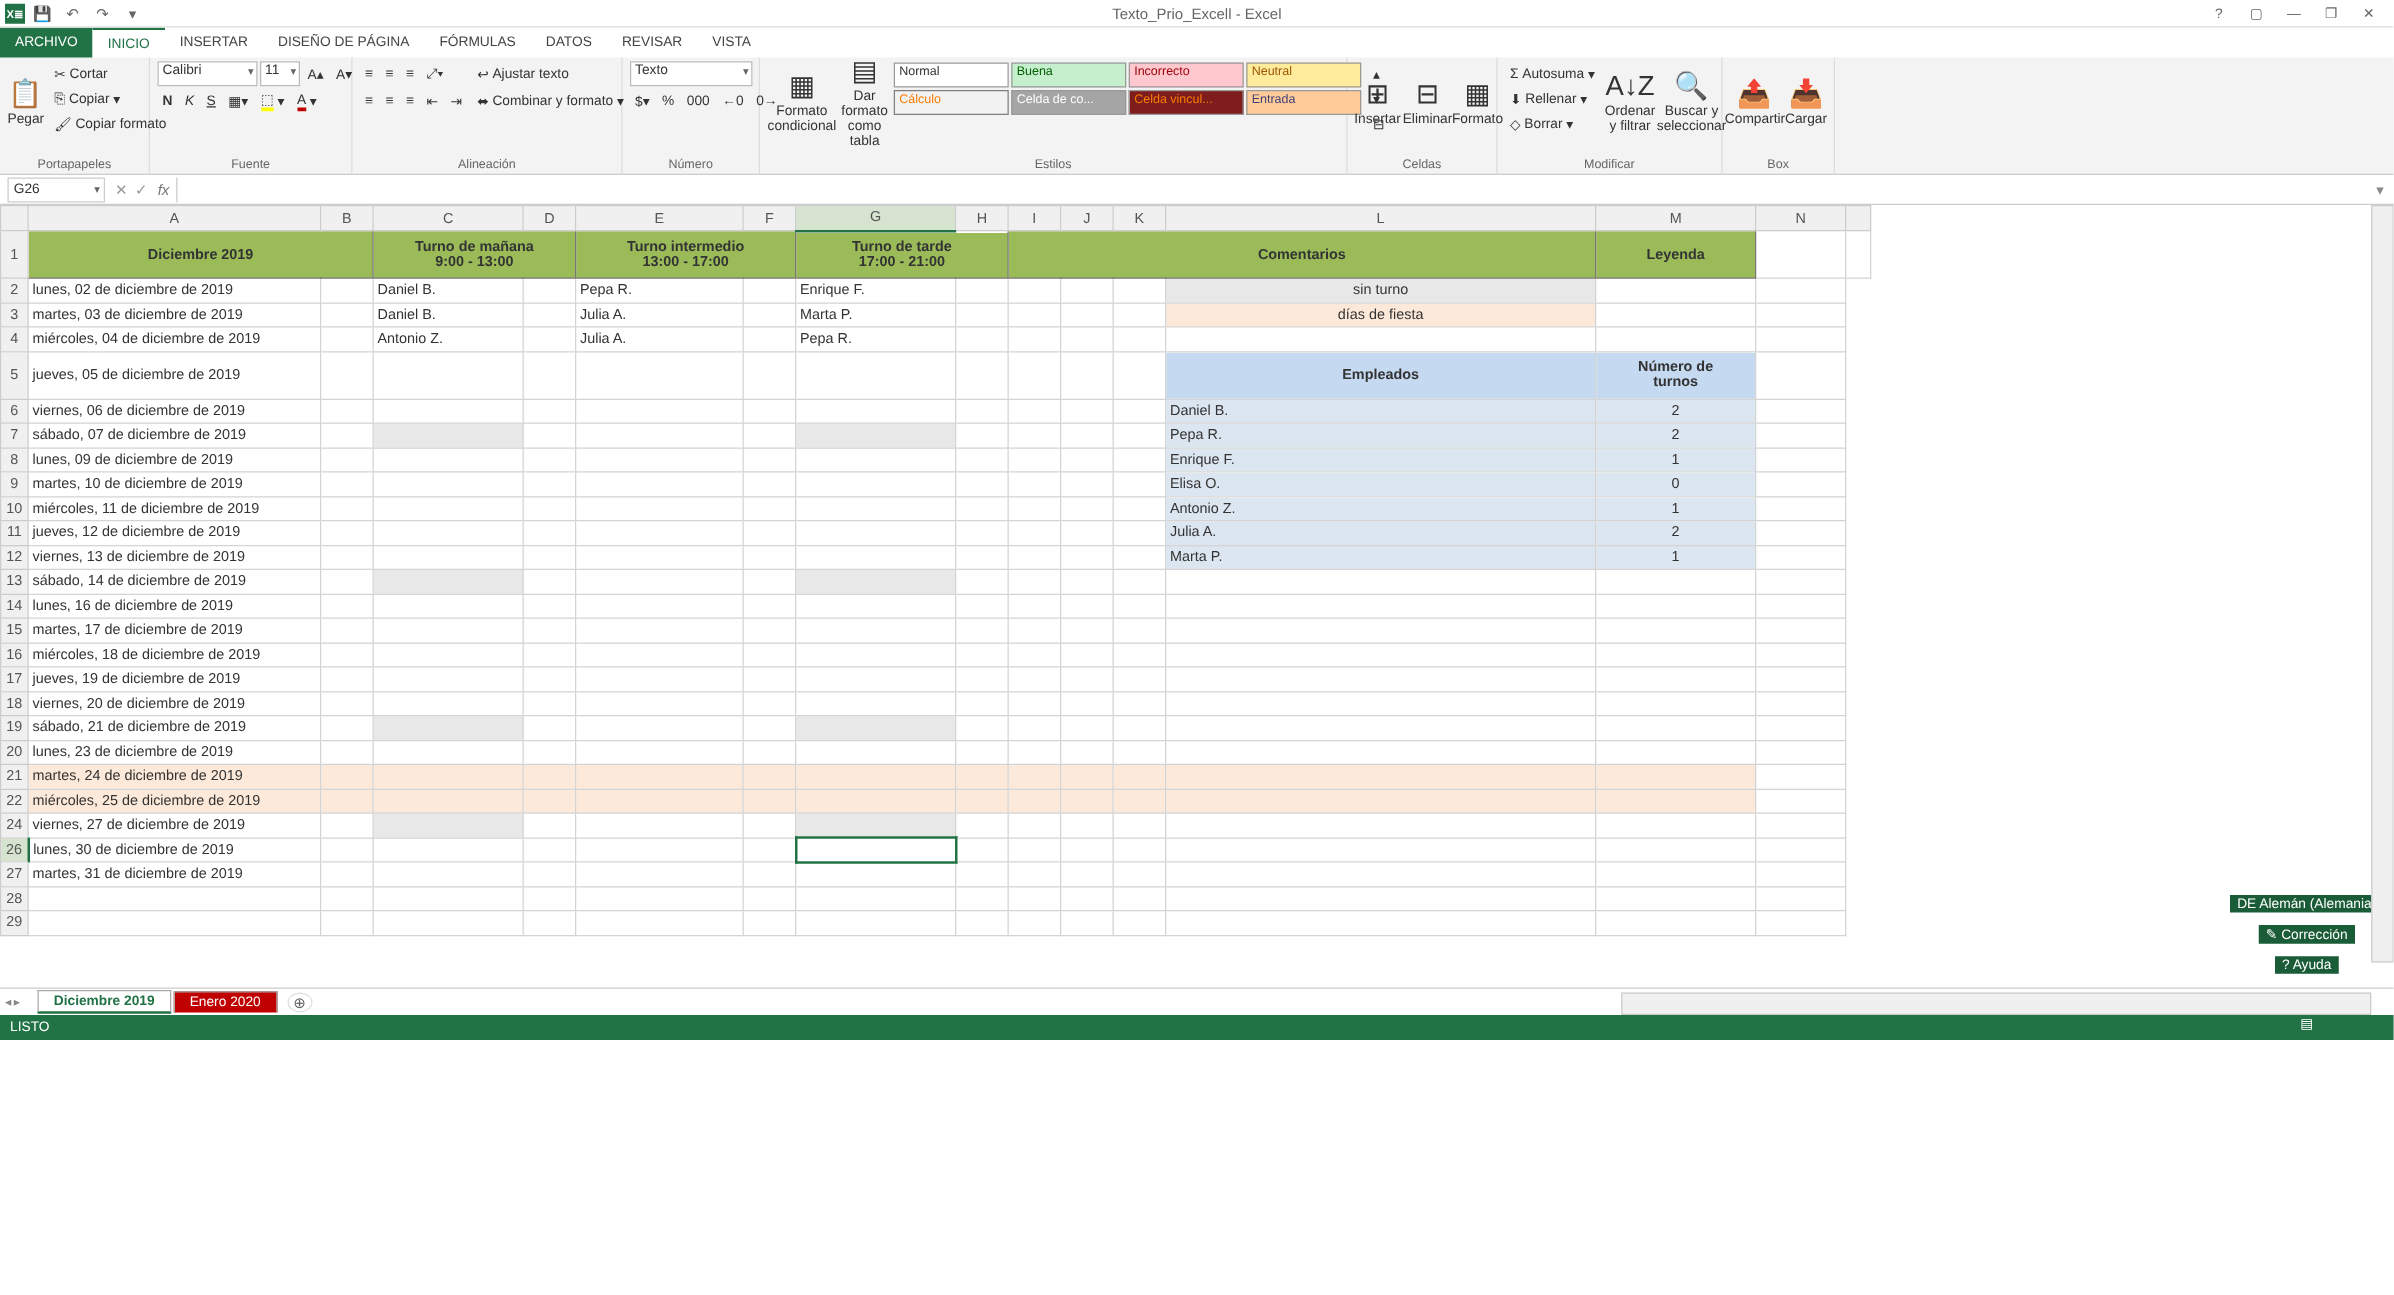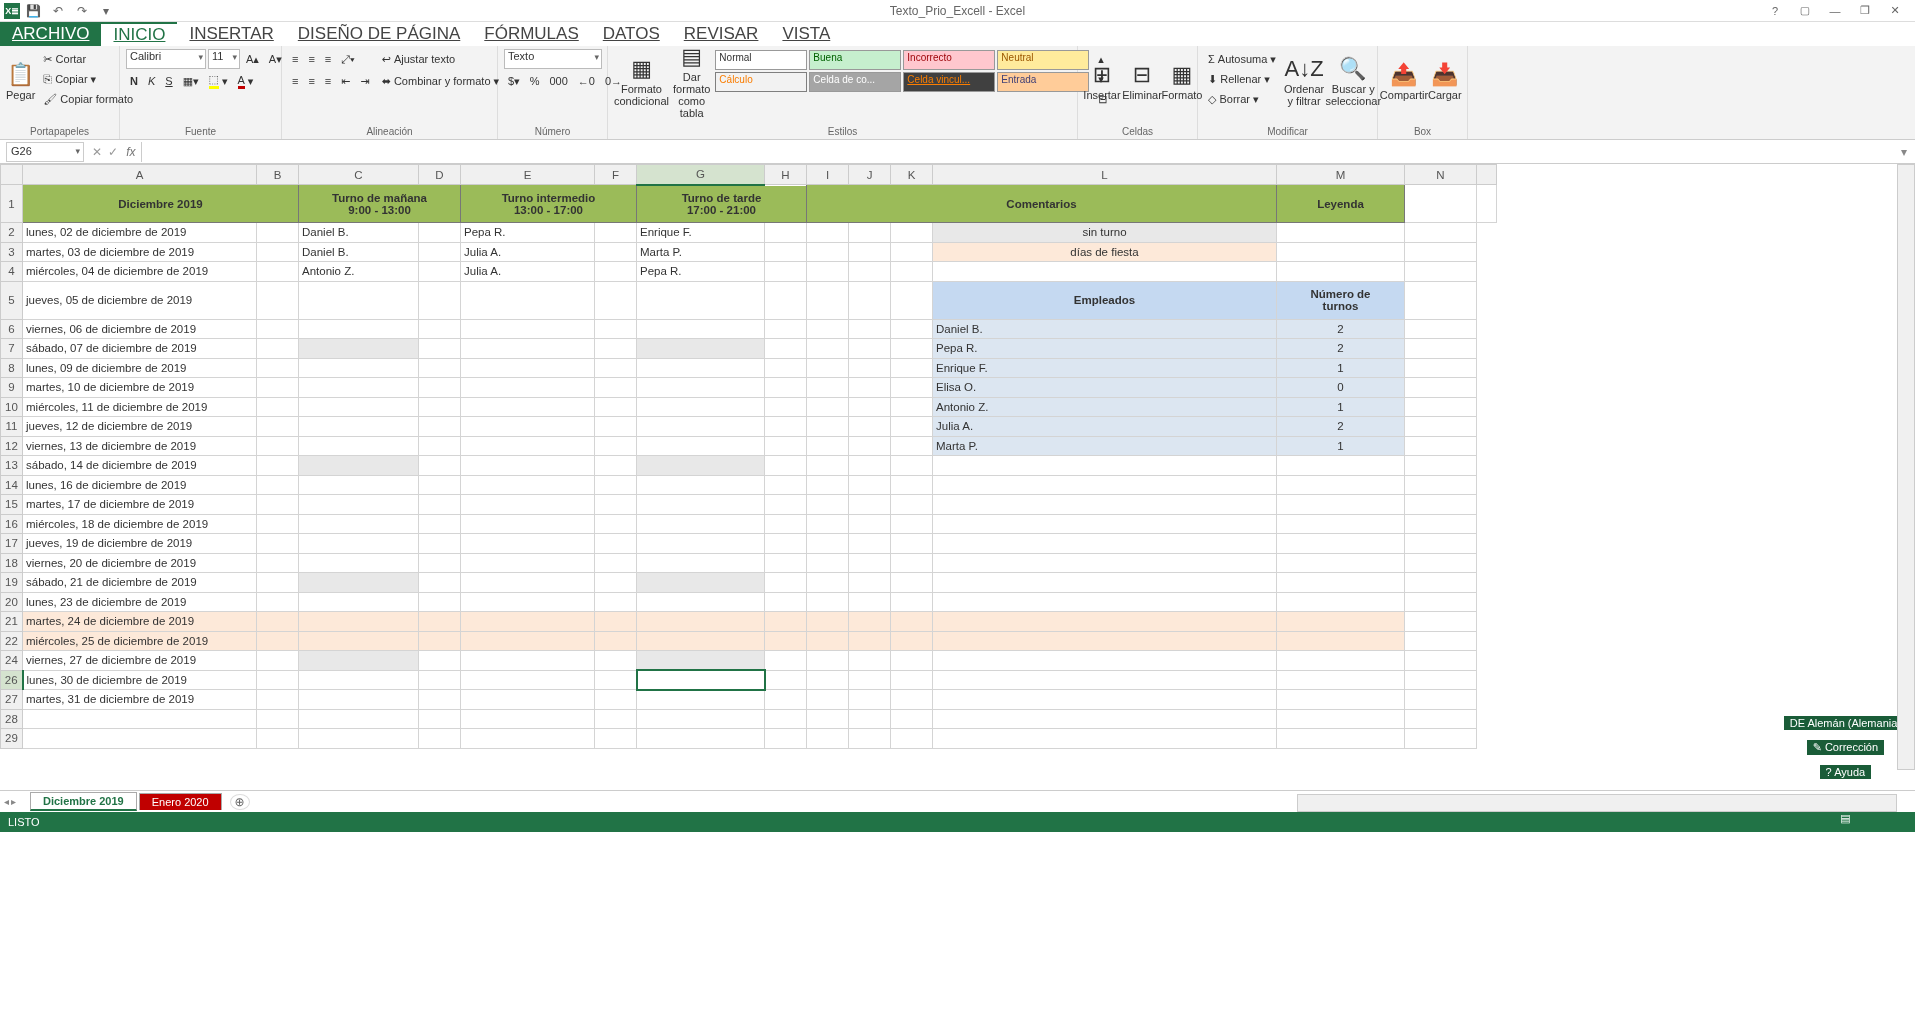--- a/index.html
+++ b/index.html
@@ -5,41 +5,41 @@
 *{box-sizing:border-box;margin:0;padding:0;font-family:"Segoe UI",Tahoma,sans-serif;}
 body{background:#fff;font-size:12px;color:#333;overflow:hidden;height:1036px;width:1915px;}
 .titlebar{height:22px;background:#fff;display:flex;align-items:center;border-bottom:1px solid #ddd;position:relative;}
 .qat{display:flex;align-items:center;gap:4px;padding-left:4px;}
 .qat-btn{width:20px;height:18px;display:flex;align-items:center;justify-content:center;color:#666;}
 .excel-icon{width:16px;height:16px;background:#217346;color:#fff;font-size:9px;font-weight:bold;display:flex;align-items:center;justify-content:center;}
 .title-center{position:absolute;left:50%;transform:translateX(-50%);color:#666;font-size:12px;}
 .title-right{position:absolute;right:6px;display:flex;gap:2px;}
 .win-btn{width:28px;height:18px;display:flex;align-items:center;justify-content:center;color:#666;font-size:11px;}
 .ribbon-tabs{height:24px;background:#fff;display:flex;align-items:stretch;}
-.rtab{padding:4px 12px;font-size:17px;color:#444;display:flex;align-items:center;text-transform:uppercase;text-decoration:underline;}
+.rtab{padding:4px 12px;font-size:11px;color:#444;display:flex;align-items:center;text-transform:uppercase;}
 .rtab.file{background:#217346;color:#fff;}
 .rtab.active{background:#fff;border-top:2px solid #217346;color:#217346;}
 .ribbon{height:94px;background:#f3f3f3;border-bottom:1px solid #ccc;display:flex;}
 .rgroup{border-right:1px solid #ddd;padding:3px 6px 0 6px;display:flex;flex-direction:column;justify-content:space-between;}
 .rgroup-body{display:flex;align-items:flex-start;gap:4px;}
 .rgroup-label{text-align:center;font-size:10px;color:#666;padding-bottom:2px;}
 .bigbtn{display:flex;flex-direction:column;align-items:center;justify-content:center;width:44px;height:66px;font-size:11px;text-align:center;line-height:1.1;}
 .bigbtn .ico{font-size:22px;margin-bottom:2px;}
 .smbtn{display:flex;align-items:center;height:20px;padding:0 4px;font-size:11px;gap:3px;white-space:nowrap;}
 .col{display:flex;flex-direction:column;}
 .sel{border:1px solid #bbb;background:#fff;height:20px;font-size:11px;padding:0 14px 0 3px;position:relative;}
 .sel::after{content:"▾";position:absolute;right:2px;top:2px;font-size:9px;color:#666;}
 .style-box{width:92px;height:20px;border:1px solid #999;font-size:10px;padding:1px 3px;margin:1px;overflow:hidden;}
 .sb-normal{background:#fff;}
 .sb-buena{background:#c6efce;color:#006100;}
 .sb-incorrecto{background:#ffc7ce;color:#9c0006;}
 .sb-neutral{background:#ffeb9c;color:#9c5700;}
 .sb-calculo{background:#f2f2f2;color:#fa7d00;border:1px solid #7f7f7f;}
 .sb-celdaco{background:#a5a5a5;color:#fff;}
-.sb-celdavin{background:#404040;color:#fa7d00;text-decoration:underline;}
+.sb-celdavin{background:#7f1d1d;color:#fa7d00;}
 .sb-entrada{background:#ffcc99;color:#3f3f76;}
 .namebox-row{height:24px;border-bottom:1px solid #ccc;display:flex;align-items:center;}
 .namebox{width:78px;border:1px solid #ccc;height:20px;margin-left:6px;font-size:11px;padding:2px 4px;position:relative;}
 .namebox::after{content:"▾";position:absolute;right:3px;top:3px;font-size:9px;color:#666;}
 .fx-btns{display:flex;gap:6px;margin:0 8px;color:#999;font-size:12px;}
 .fx-label{font-style:italic;color:#777;margin-right:6px;}
 .fx-input{flex:1;height:20px;border-left:1px solid #ccc;padding-left:6px;}
 .grid-wrap{position:relative;height:626px;overflow:hidden;}
 .grid{border-collapse:collapse;table-layout:fixed;}
 .grid th,.grid td{border:1px solid #d4d4d4;height:19.5px;font-size:11.5px;padding:0 3px;overflow:hidden;white-space:nowrap;text-align:left;vertical-align:middle;}

